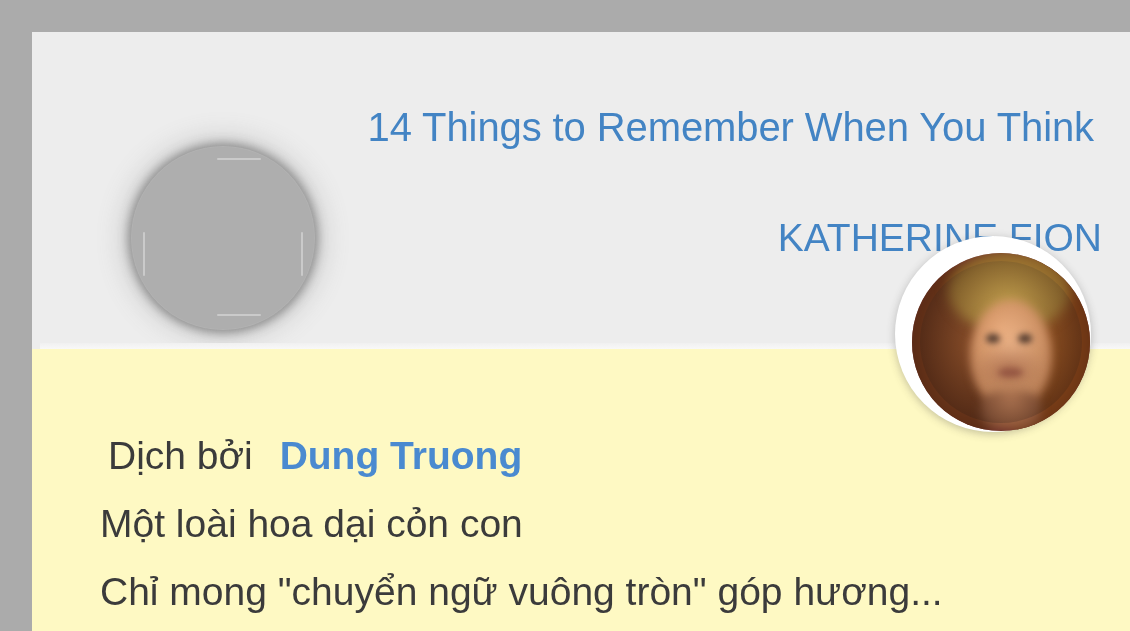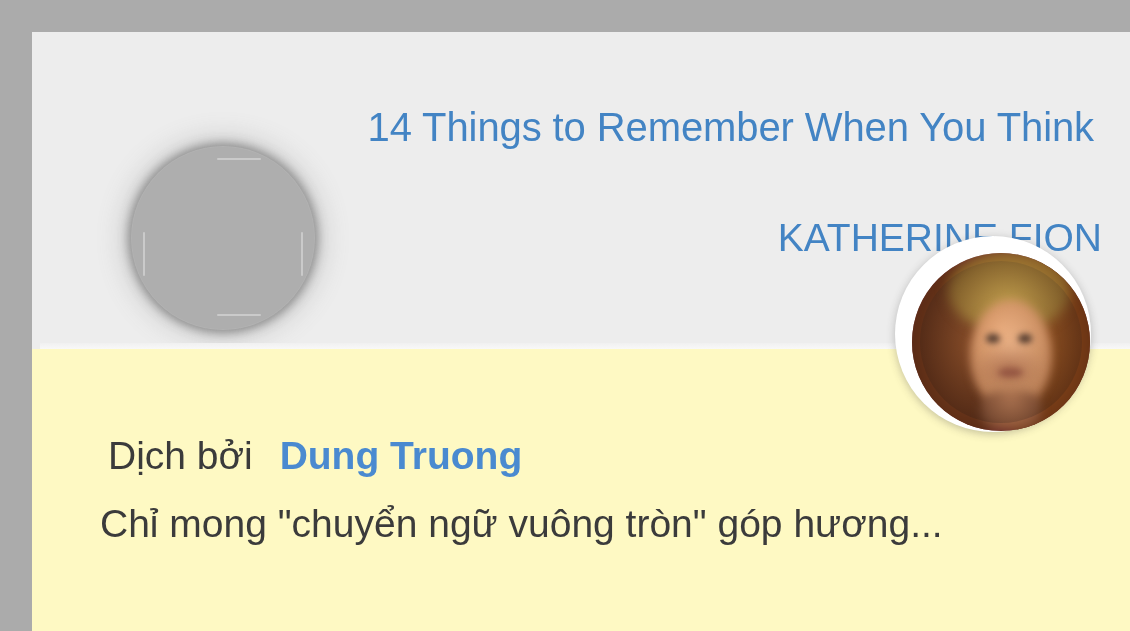--- a/index.html
+++ b/index.html
@@ -183,17 +183,18 @@
         <span class="ph ph-mouth"></span>
         <span class="ph ph-neck"></span>
         <span class="ph ph-veil"></span>
       </div>
     </div>
   </div>
 
   <div class="bottom-panel">
     <div class="body-text">
       <span class="ln"><span>Dịch bởi </span><span class="translator">Dung Truong</span></span>
+      <span class="ln">Một loài hoa dại cỏn con</span>
       <span class="ln">Chỉ mong "chuyển ngữ vuông tròn" góp hương...</span>
     </div>
   </div>
 
 </div>
 
 </body></html>

